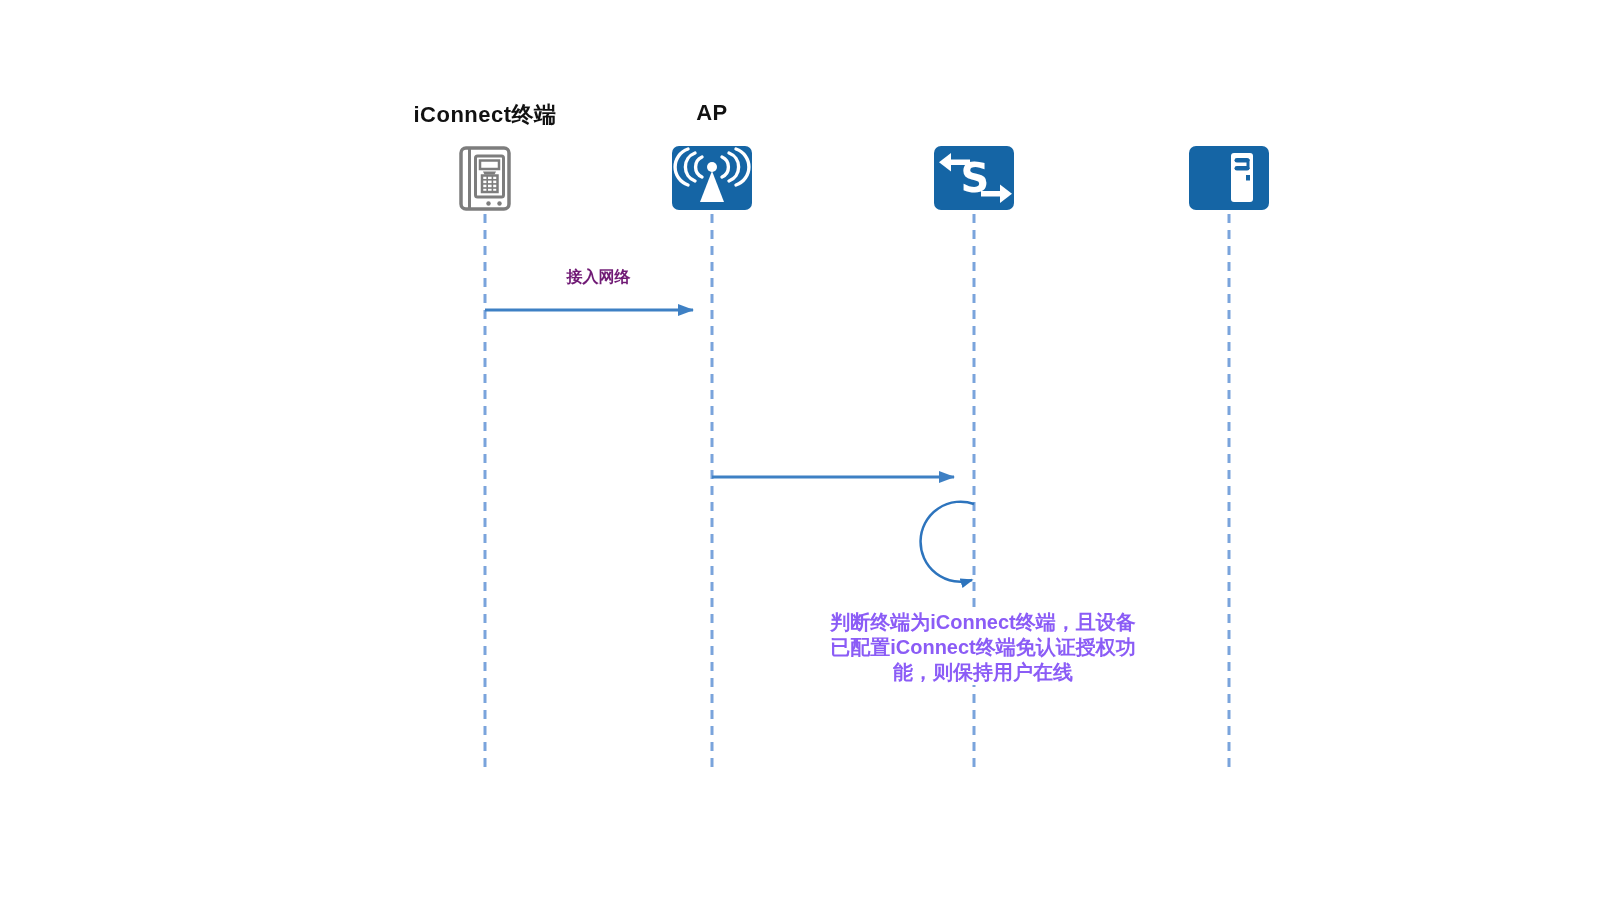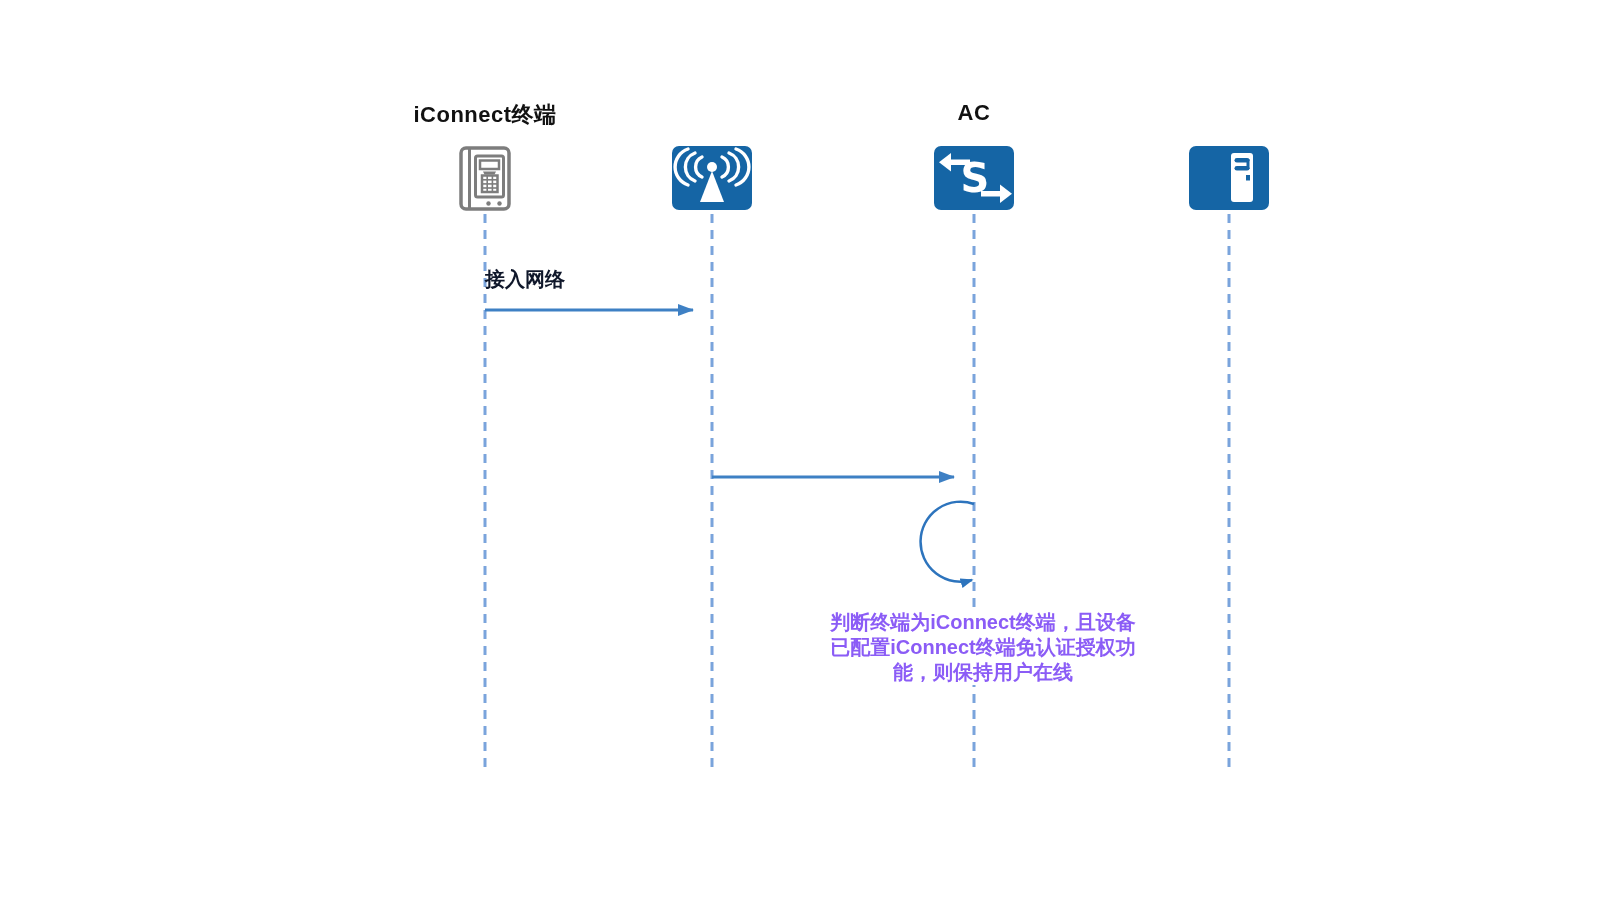--- a/index.html
+++ b/index.html
@@ -8,22 +8,22 @@
     font-family:"Liberation Sans","DejaVu Sans",sans-serif;
     position:relative;overflow:hidden;
   }
   .canvas{position:absolute;left:0;top:0;width:1600px;height:758px;margin-left:48px;}
   svg.overlay{position:absolute;left:0;top:0;}
   .actor-label{
     position:absolute;width:300px;text-align:center;
     font-size:22px;font-weight:bold;color:#111;letter-spacing:0.5px;
   }
   .msg-label{
-    position:absolute;font-size:20px;font-weight:bold;
-    color:#0f172a;line-height:1.35;
+    position:absolute;text-align:center;font-size:16px;font-weight:bold;
+    color:#701a75;line-height:1.35;
   }
   .note{
     position:absolute;text-align:center;font-size:20px;font-weight:bold;
     color:#8b5cf6;line-height:1.25;background:#ffffff;
   }
   .icon{position:absolute;}
 </style>
 </head>
 <body>
 
@@ -44,21 +44,21 @@
     <line x1="926" y1="214" x2="926" y2="772" stroke="#7aa4dc" stroke-width="3" stroke-dasharray="9 7"></line>
     <line x1="1181" y1="214" x2="1181" y2="772" stroke="#7aa4dc" stroke-width="3" stroke-dasharray="9 7"></line>
 
     <line x1="437" y1="310" x2="645" y2="310" stroke="#3e80c4" stroke-width="3" marker-end="url(#ah)"></line>
     <line x1="664" y1="477" x2="906" y2="477" stroke="#3e80c4" stroke-width="3" marker-end="url(#ah)"></line>
 
     <path d="M 926 504 A 40 40 0 1 0 924 580" fill="none" stroke="#2d74bd" stroke-width="2.5" marker-end="url(#ah2)"></path>
   </svg>
 
   <div class="actor-label" style="left:287px;top:100px;">iConnect终端</div>
-  <div class="actor-label" style="left:776px;top:100px;">AC</div>
+  <div class="actor-label" style="left:514px;top:100px;">AP</div>
 
   <svg class="icon" style="left:411px;top:146px;" width="52" height="66" viewBox="0 0 52 66">
     <rect x="2" y="2" width="48" height="61" rx="5" fill="#ffffff" stroke="#7d7d7d" stroke-width="3.5"></rect>
     <line x1="10.5" y1="3" x2="10.5" y2="62" stroke="#7d7d7d" stroke-width="3"></line>
     <rect x="16.5" y="10" width="28" height="41" rx="2" fill="none" stroke="#7d7d7d" stroke-width="3"></rect>
     <rect x="21" y="14.5" width="19" height="8.5" fill="none" stroke="#7d7d7d" stroke-width="2.5"></rect>
     <path d="M24 25.5 L37 25.5 L35.5 28.5 L25.5 28.5 Z" fill="#7d7d7d"></path>
     <rect x="23" y="29.5" width="15.5" height="16.5" fill="none" stroke="#7d7d7d" stroke-width="2.5"></rect>
     <line x1="28.2" y1="30" x2="28.2" y2="46" stroke="#7d7d7d" stroke-width="1.6"></line>
     <line x1="33.4" y1="30" x2="33.4" y2="46" stroke="#7d7d7d" stroke-width="1.6"></line>

